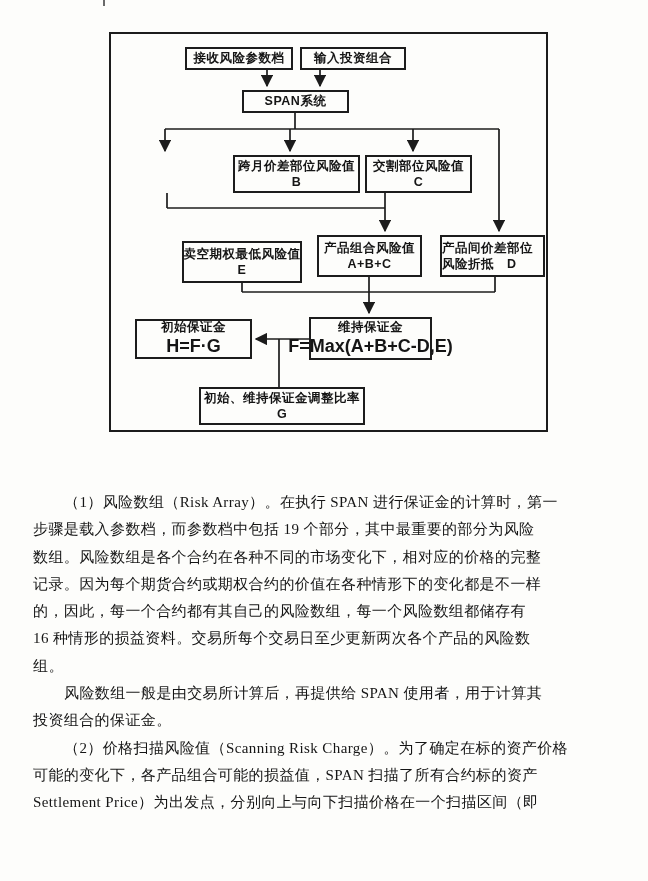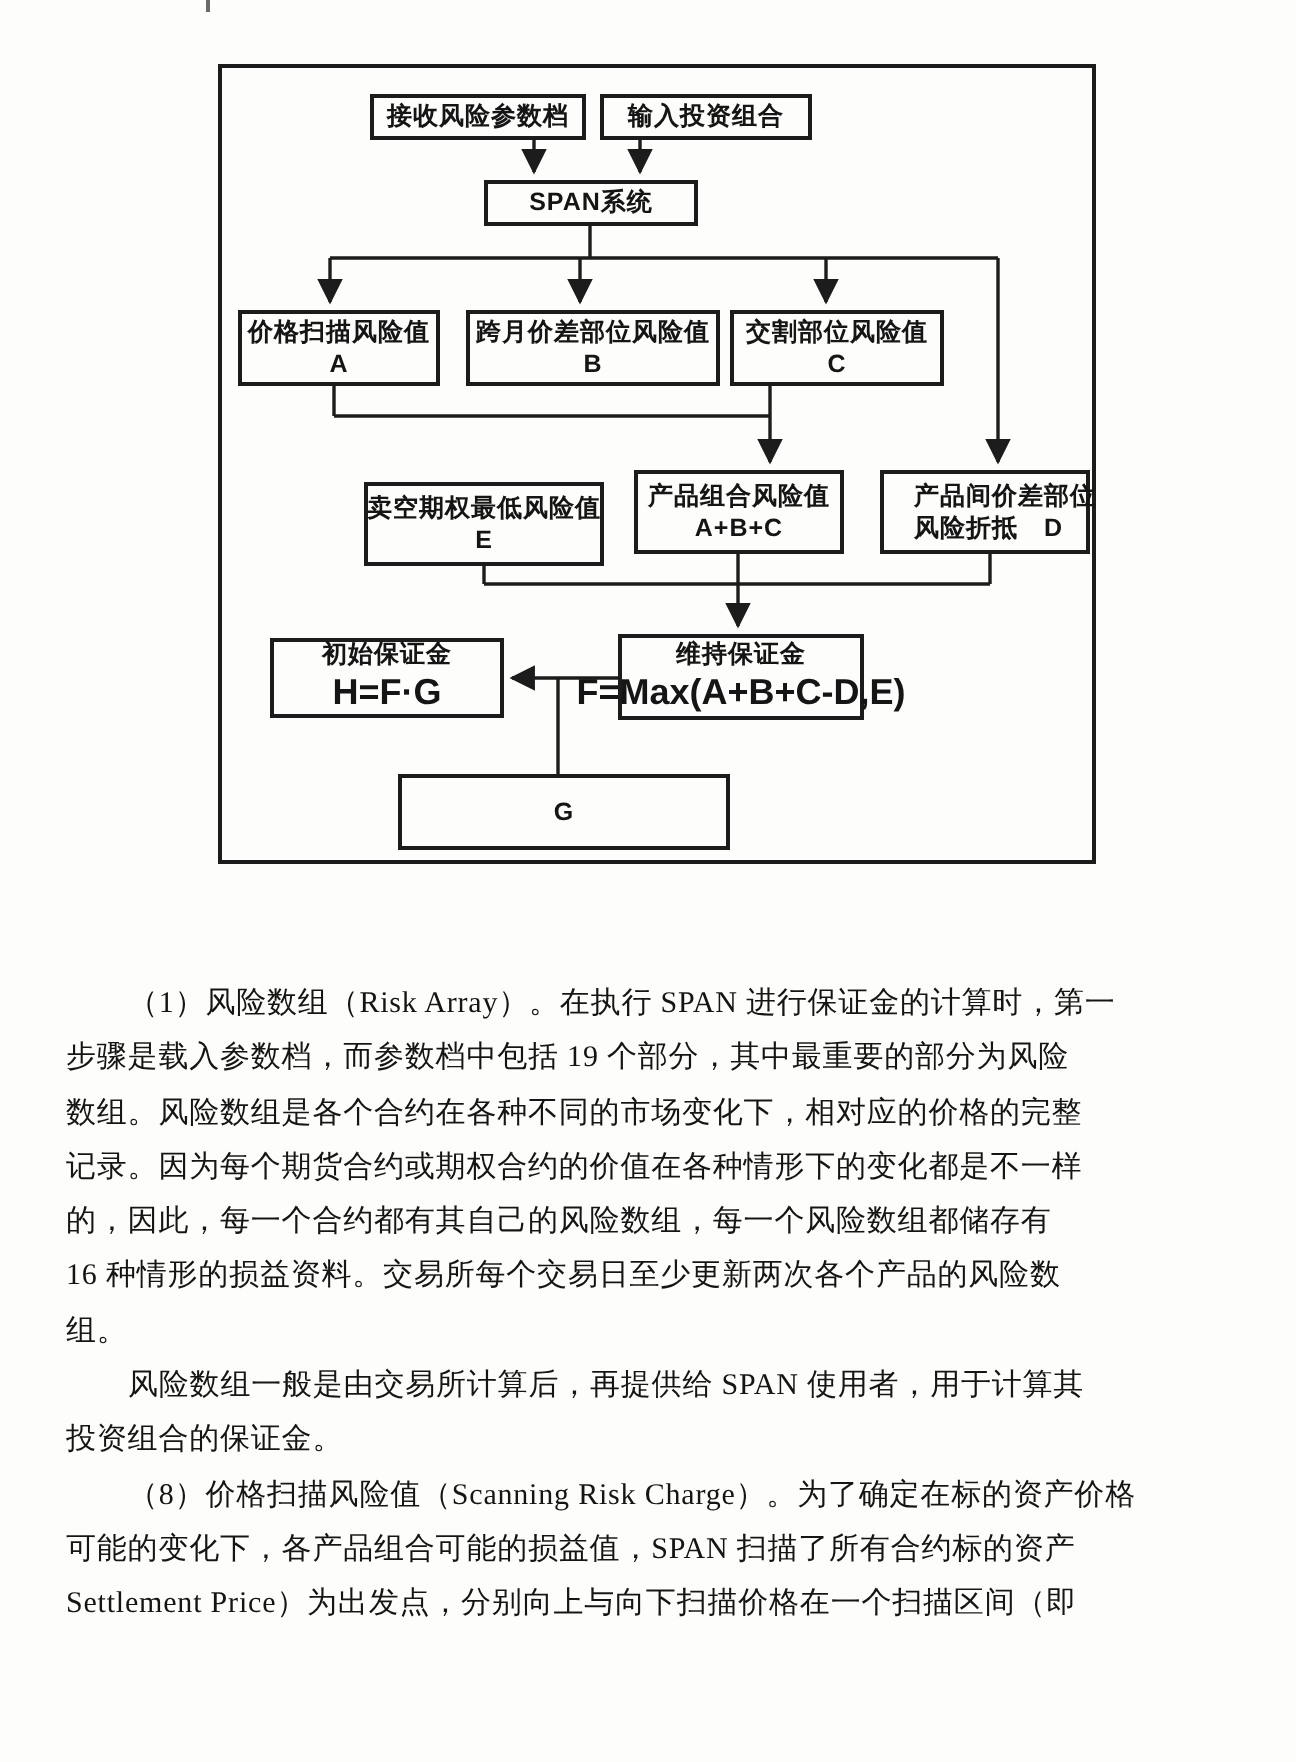--- a/index.html
+++ b/index.html
@@ -24,21 +24,21 @@
   .fbox{
     position:absolute;box-sizing:border-box;
     border:2px solid #1c1c1c;background:#fdfdfb;
     display:flex;flex-direction:column;justify-content:center;align-items:center;
     text-align:center;font-weight:bold;font-size:12.5px;line-height:1.3;
     font-family:"Liberation Sans","DejaVu Sans",sans-serif;
     letter-spacing:0.5px;
   }
   .fbox span{white-space:nowrap;display:block;}
   .fbox .formula{font-size:18px;letter-spacing:0;}
-  .fbox.align-left{align-items:flex-start;text-align:left;padding-left:15px;}
+  .fbox.align-left{align-items:flex-start;text-align:left;padding-left:0;}
 
   
   .caption{
     position:absolute;left:0;top:454px;width:100%;
     text-align:center;font-weight:bold;font-size:16px;letter-spacing:2px;
   }
 
   
   .bodytext{
     position:absolute;left:33px;top:489px;width:586px;
@@ -85,24 +85,20 @@
     <div class="fbox" style="left:189px;top:13px;width:106px;height:23px">
       <span>输入投资组合</span>
     </div>
     <div class="fbox" style="left:74px;top:13px;width:108px;height:23px">
       <span>接收风险参数档</span>
     </div>
     <div class="fbox" style="left:131px;top:56px;width:107px;height:23px">
       <span>SPAN系统</span>
     </div>
 
-    <div class="fbox" style="left:8px;top:121px;width:101px;height:38px">
-      <span>价格扫描风险值</span>
-      <span>A</span>
-    </div>
     <div class="fbox" style="left:254px;top:121px;width:107px;height:38px">
       <span>交割部位风险值</span>
       <span>C</span>
     </div>
     <div class="fbox" style="left:122px;top:121px;width:127px;height:38px">
       <span>跨月价差部位风险值</span>
       <span>B</span>
     </div>
 
     <div class="fbox" style="left:71px;top:207px;width:120px;height:42px">
@@ -120,33 +116,34 @@
 
     <div class="fbox" style="left:24px;top:285px;width:117px;height:40px">
       <span>初始保证金</span>
       <span class="formula">H=F·G</span>
     </div>
     <div class="fbox" style="left:198px;top:283px;width:123px;height:43px">
       <span>维持保证金</span>
       <span class="formula">F=Max(A+B+C-D,E)</span>
     </div>
     <div class="fbox" style="left:88px;top:353px;width:166px;height:38px">
+      <span>初始、维持保证金调整比率</span>
       <span>G</span>
     </div>
   </figure>
 
 
   <div class="bodytext">
     <div class="text-line indent">（1）风险数组（Risk Array）。在执行 SPAN 进行保证金的计算时，第一</div>
     <div class="text-line">步骤是载入参数档，而参数档中包括 19 个部分，其中最重要的部分为风险</div>
     <div class="text-line">数组。风险数组是各个合约在各种不同的市场变化下，相对应的价格的完整</div>
     <div class="text-line">记录。因为每个期货合约或期权合约的价值在各种情形下的变化都是不一样</div>
     <div class="text-line">的，因此，每一个合约都有其自己的风险数组，每一个风险数组都储存有</div>
     <div class="text-line">16 种情形的损益资料。交易所每个交易日至少更新两次各个产品的风险数</div>
     <div class="text-line">组。</div>
     <div class="text-line indent">风险数组一般是由交易所计算后，再提供给 SPAN 使用者，用于计算其</div>
     <div class="text-line">投资组合的保证金。</div>
-    <div class="text-line indent">（8）价格扫描风险值（Scanning Risk Charge）。为了确定在标的资产价格</div>
+    <div class="text-line indent">（2）价格扫描风险值（Scanning Risk Charge）。为了确定在标的资产价格</div>
     <div class="text-line">可能的变化下，各产品组合可能的损益值，SPAN 扫描了所有合约标的资产</div>
     <div class="text-line">Settlement Price）为出发点，分别向上与向下扫描价格在一个扫描区间（即</div>
   </div>
 
 </div>
 
 </body></html>

